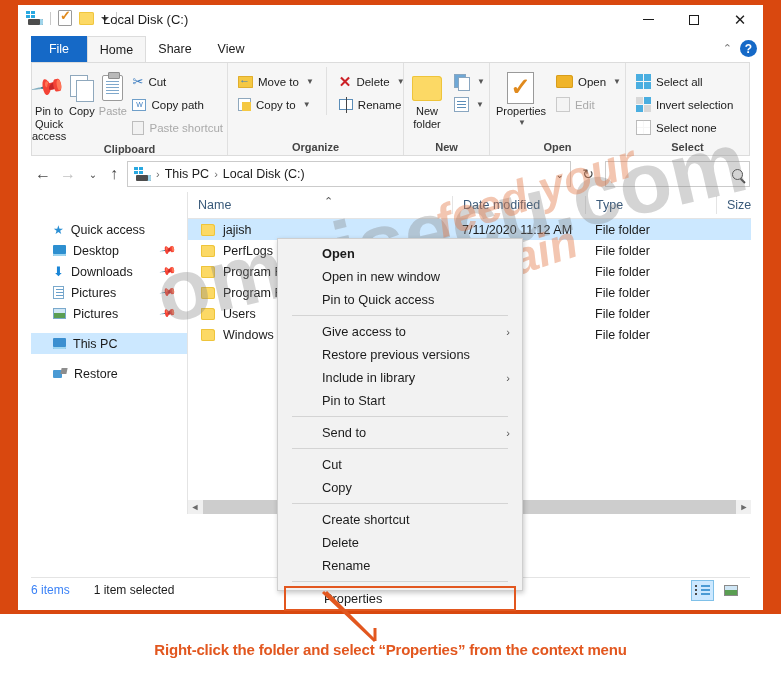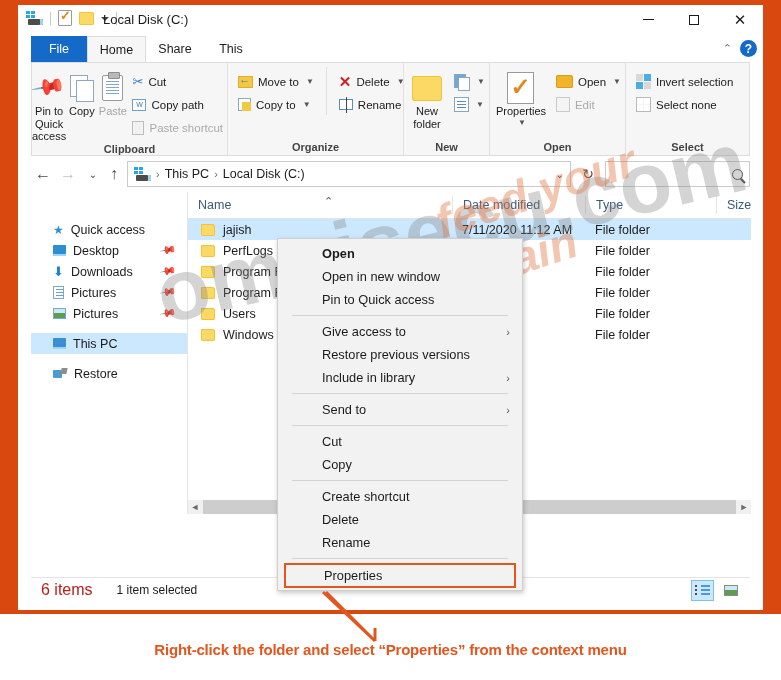--- a/index.html
+++ b/index.html
@@ -377,21 +377,21 @@
   }
   .hscroll .arw { width: 14px; text-align: center; font-size: 9px; color: #6b6b6b; }
   .hscroll .thumb { height: 14px; background: #cdcdcd; flex: 1; margin: 0 1px; }
 
   
   .statusbar {
     position: absolute; left: 13px; bottom: 8px; width: 719px; height: 25px;
     border-top: 1px solid #e4e4e4;
     display: flex; align-items: center;
   }
-  .st-items { font-size: 16px; color: #b91c1c; margin-left: 10px; }
+  .st-items { font-size: 12px; color: #3b82f6; }
   .st-sel { font-size: 12px; color: #1b1b1b; margin-left: 24px; }
   .viewbtns { margin-left: auto; display: flex; gap: 5px; margin-right: 8px; }
   .vbtn {
     width: 23px; height: 21px; display: flex; align-items: center; justify-content: center;
     border: 1px solid transparent;
   }
   .vbtn.active { background: #cce8ff; border-color: #7fc0e8; }
   .v-details { width: 15px; height: 12px; position: relative; }
   .v-details::before {
     content: ""; position: absolute; left: 0; top: 0; width: 5px; height: 12px;
@@ -494,21 +494,21 @@
         <div class="wc">
             <span class="cls">✕</span>
           </div>
       </div>
     </div>
 
     <div class="tabstrip">
       <div class="tab file">File</div>
       <div class="tab home">Home</div>
       <div class="tab share">Share</div>
-      <div class="tab view">This</div>
+      <div class="tab view">View</div>
       <div class="help-row">
         <span class="chev-up">⌃</span>
         <span class="help-btn">?</span>
       </div>
     </div>
 
     <div class="ribbon">
 
       <div class="rgroup" style="width:196px">
         <div class="gcontent">
@@ -619,20 +619,24 @@
               <span>Edit</span>
             </div>
           </div>
         </div>
         <div class="glabel">Open</div>
       </div>
 
       <div class="rgroup" style="width:123px">
         <div class="gcontent">
           <div class="smallcol" style="margin-left:6px">
+            <div class="smallbtn">
+              <span class="i-selall"></span>
+              <span>Select all</span>
+            </div>
             <div class="smallbtn">
               <span class="i-selinv"></span>
               <span>Invert selection</span>
             </div>
             <div class="smallbtn">
               <span class="i-selnone"></span>
               <span>Select none</span>
             </div>
           </div>
         </div>
@@ -795,20 +799,21 @@
     <div class="mi-sep"></div>
     <div class="mi">
       <span>Give access to</span>
       <span class="submark">›</span>
     </div>
     <div class="mi">Restore previous versions</div>
     <div class="mi">
       <span>Include in library</span>
       <span class="submark">›</span>
     </div>
+    <div class="mi">Pin to Start</div>
     <div class="mi-sep"></div>
     <div class="mi">
       <span>Send to</span>
       <span class="submark">›</span>
     </div>
     <div class="mi-sep"></div>
     <div class="mi">Cut</div>
     <div class="mi">Copy</div>
     <div class="mi-sep"></div>
     <div class="mi">Create shortcut</div>

